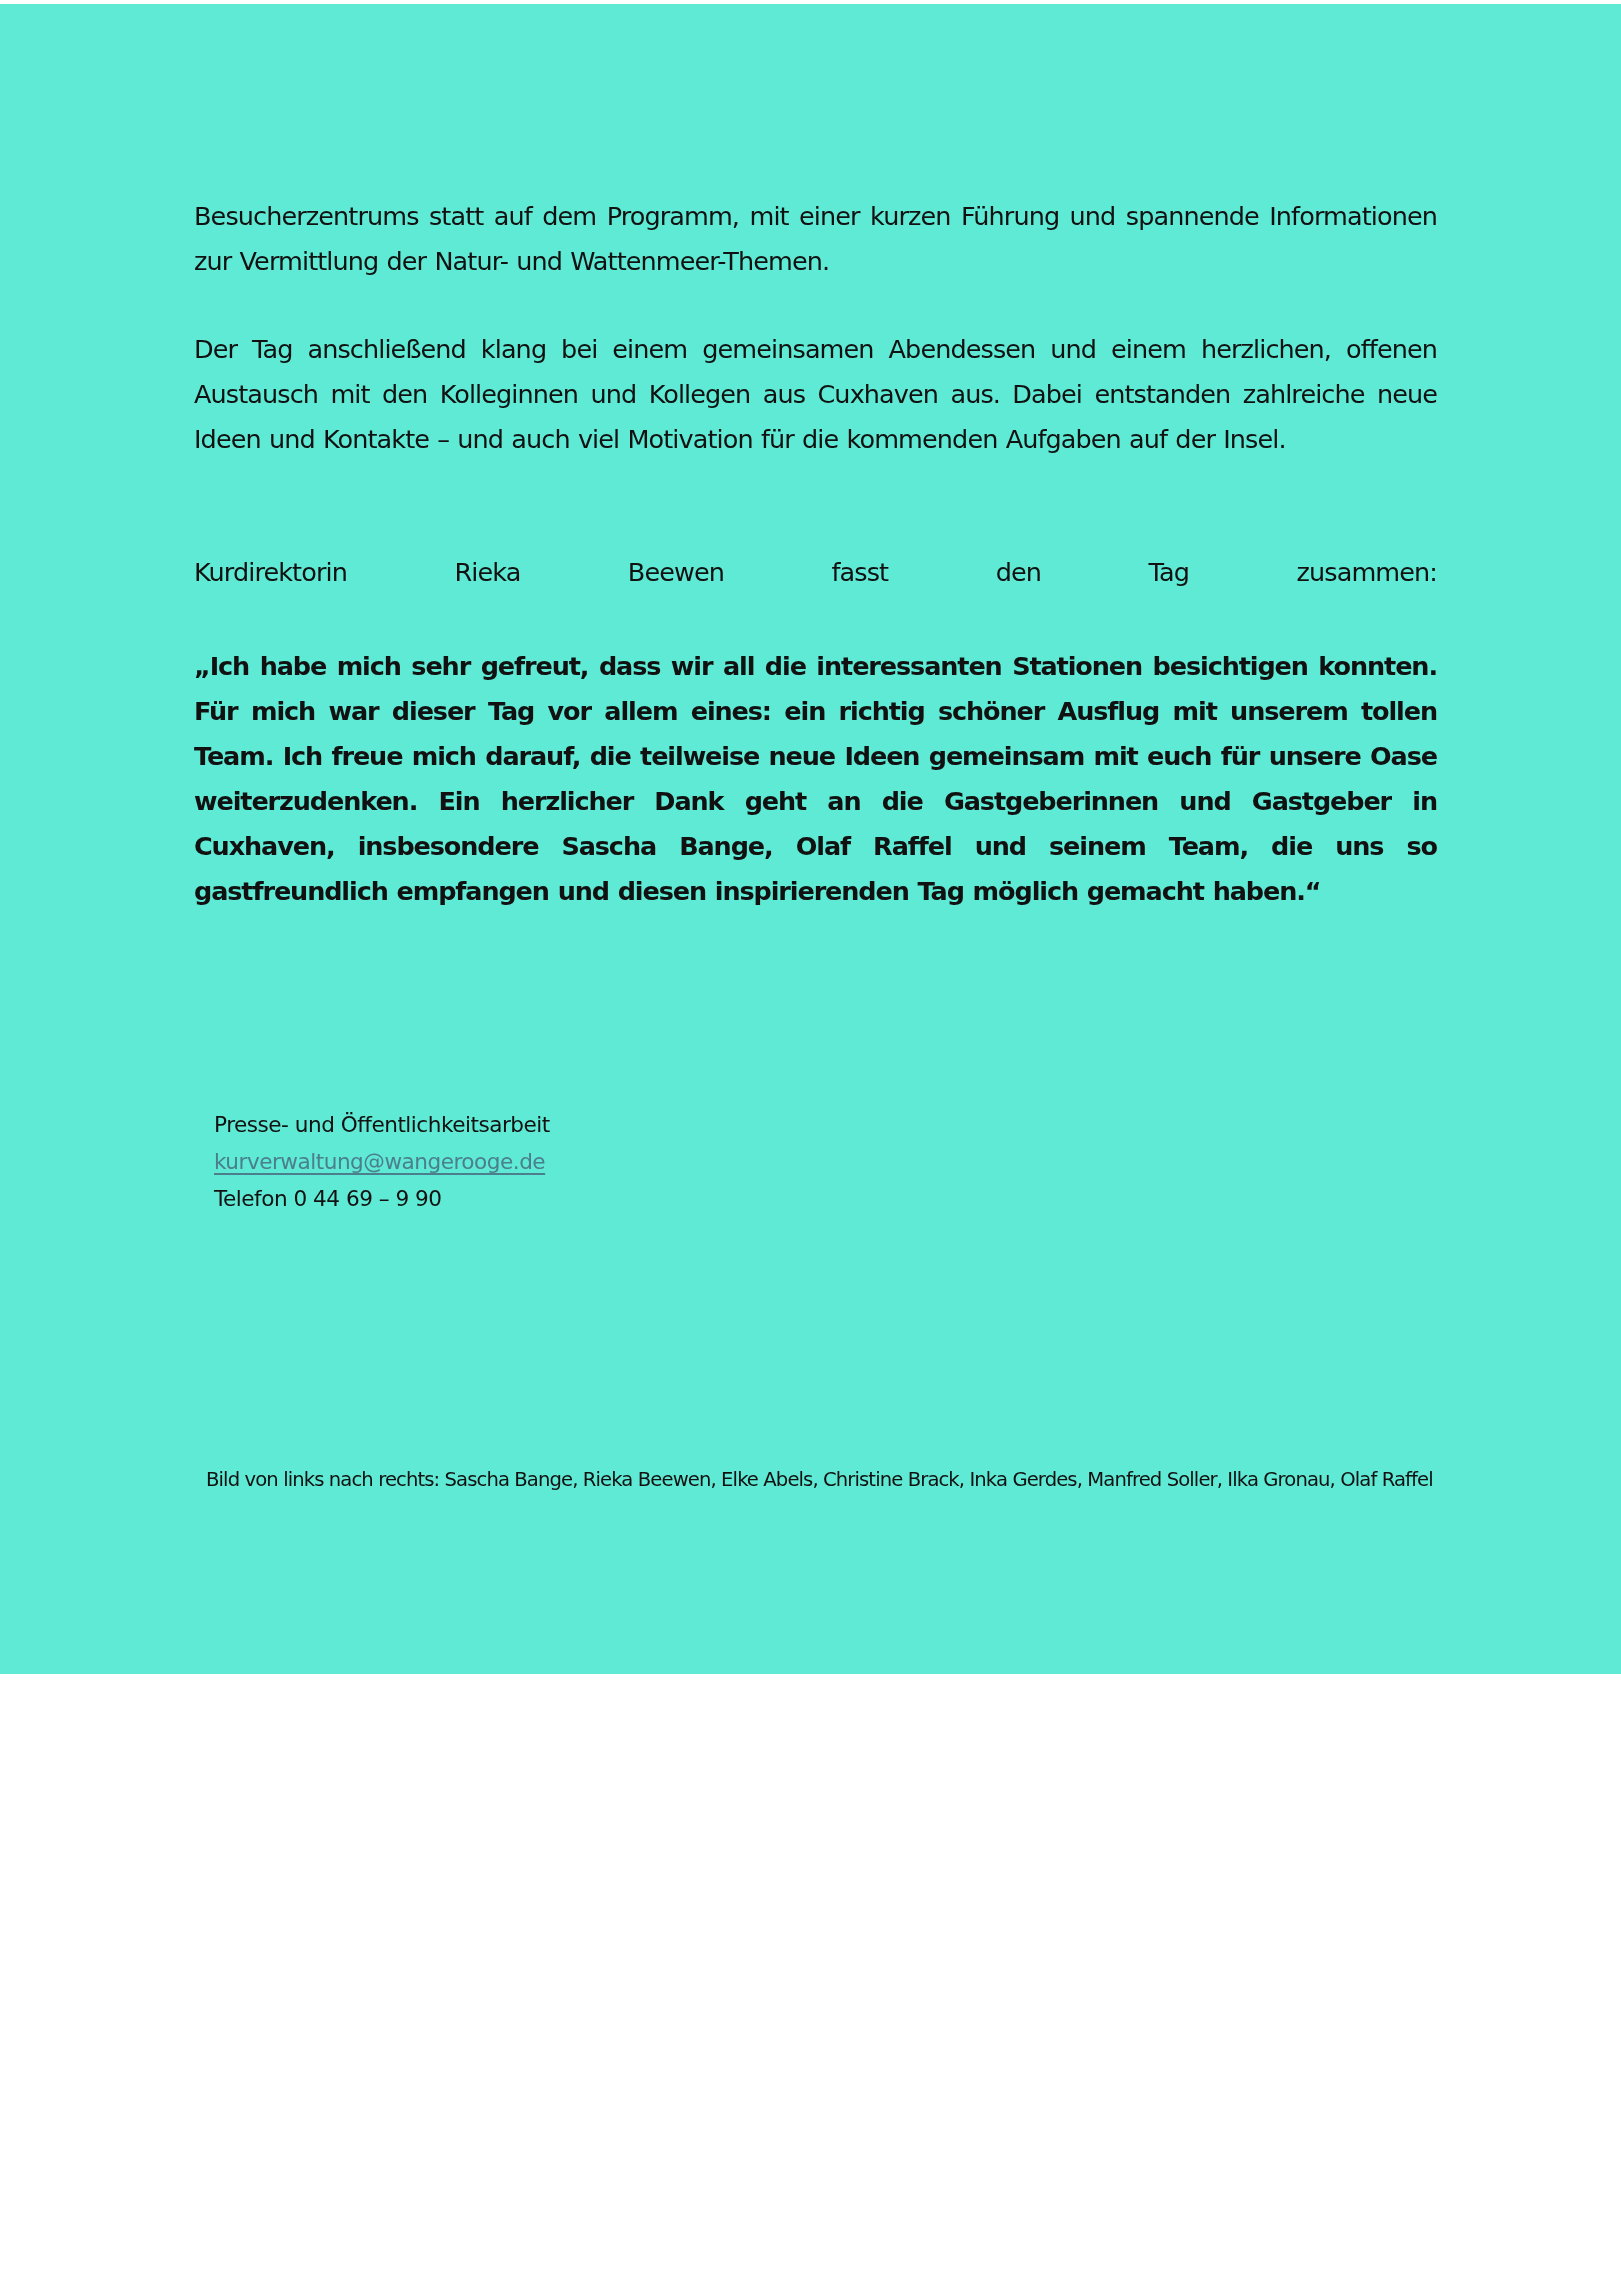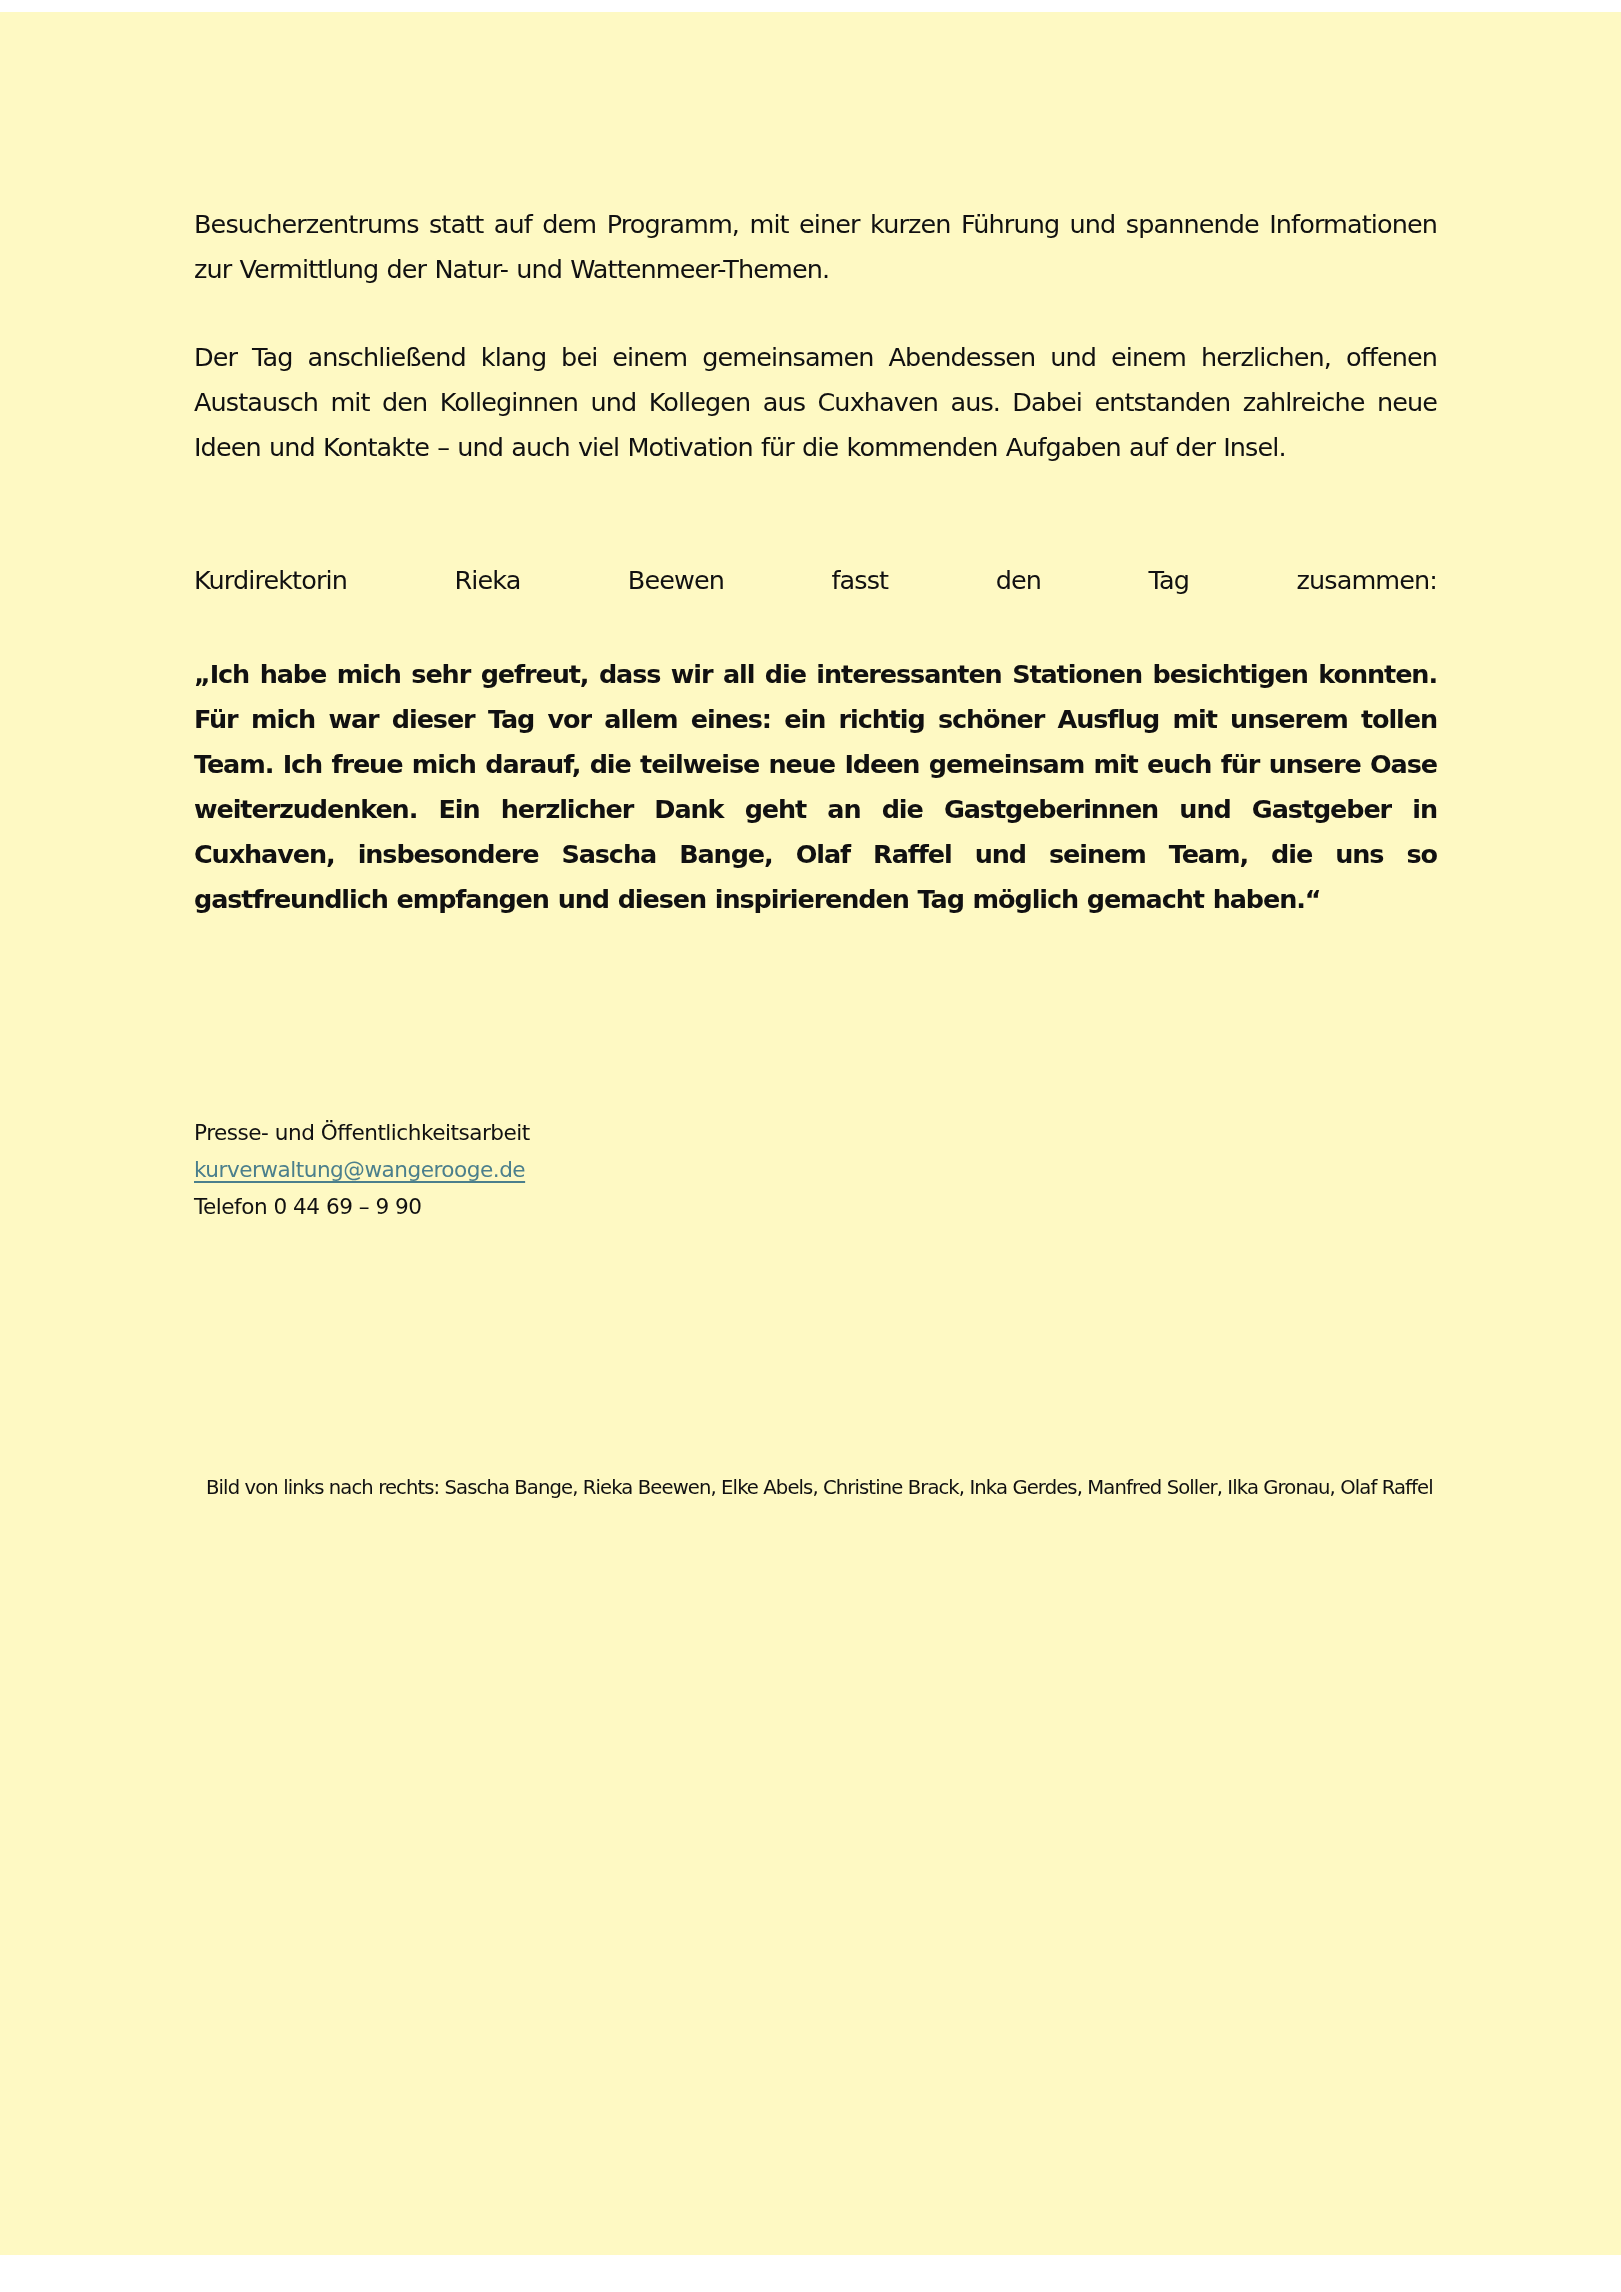--- a/index.html
+++ b/index.html
@@ -1,17 +1,17 @@
 <!DOCTYPE html>
 <html><head>
   <meta charset="utf-8">
   <style>
     html, body { margin: 0; padding: 0; background: #ffffff; }
     body { width: 1621px; height: 2293px; position: relative; overflow: hidden; }
-    .page { position: absolute; left: 0; top: 12px; width: 1621px; height: 2243px; background: #fef9c3; color: #111111; }
+    .page { position: absolute; left: 0; top: 4px; width: 1621px; height: 1670px; background: #5eead4; color: #111111; }
     .col { position: absolute; left: 194px; width: 1243px; }
     .para {
       font-family: "DejaVu Sans", sans-serif;
       font-size: 25.5px;
       line-height: 45px;
       letter-spacing: -0.9px;
       word-spacing: 1px;
       text-align: justify;
       margin: 0;
     }
@@ -49,21 +49,21 @@
 
   <p class="col para" style="top:190px;">Besucherzentrums statt auf dem Programm, mit einer kurzen Führung und spannende Informationen zur Vermittlung der Natur- und Wattenmeer-Themen.</p>
 
   <p class="col para" style="top:323px;">Der Tag anschließend klang bei einem gemeinsamen Abendessen und einem herzlichen, offenen Austausch mit den Kolleginnen und Kollegen aus Cuxhaven aus. Dabei entstanden zahlreiche neue Ideen und Kontakte – und auch viel Motivation für die kommenden Aufgaben auf der Insel.</p>
 
   <p class="col para last-justified" style="top:546px;">Kurdirektorin Rieka Beewen fasst den Tag zusammen:</p>
 
   <p class="col para bold" style="top:640px;">„Ich habe mich sehr gefreut, dass wir all die interessanten Stationen besichtigen konnten. Für mich war dieser Tag vor allem eines: ein richtig schöner Ausflug mit unserem tollen Team. Ich freue mich darauf, die teilweise neue Ideen gemeinsam mit euch für unsere Oase weiterzudenken. Ein herzlicher Dank geht an die Gastgeberinnen und Gastgeber in Cuxhaven, insbesondere Sascha Bange, Olaf Raffel und seinem Team, die uns so gastfreundlich empfangen und diesen inspirierenden Tag möglich gemacht haben.“</p>
 
 
-  <div class="col contact" style="top:1102px;">
+  <div class="col contact" style="top:1102px;margin-left:20px;">
     <div>Presse- und Öffentlichkeitsarbeit</div>
     <div><a class="link">kurverwaltung@wangerooge.de</a></div>
     <div>Telefon 0 44 69 – 9 90</div>
   </div>
 
   <p class="col caption" style="top:1448px;">Bild von links nach rechts: Sascha Bange, Rieka Beewen, Elke Abels, Christine Brack, Inka Gerdes, Manfred Soller, Ilka Gronau, Olaf Raffel</p>
 
 </div>
 
 

